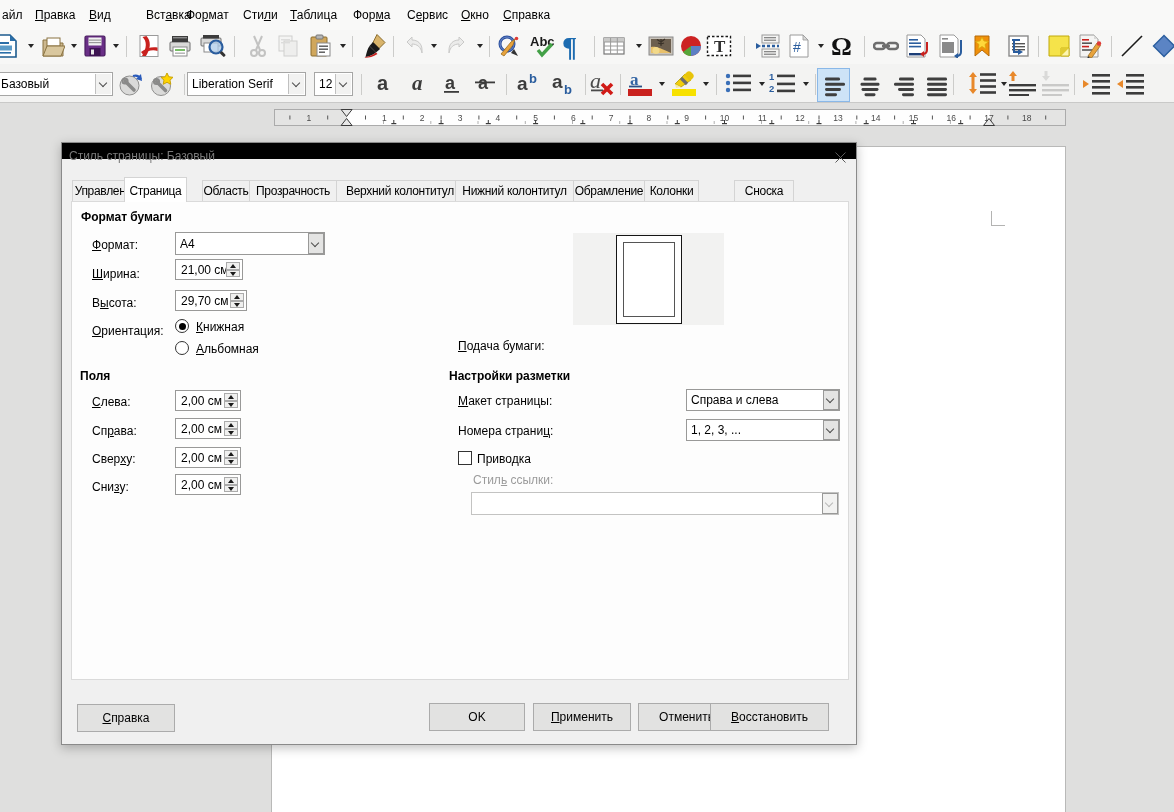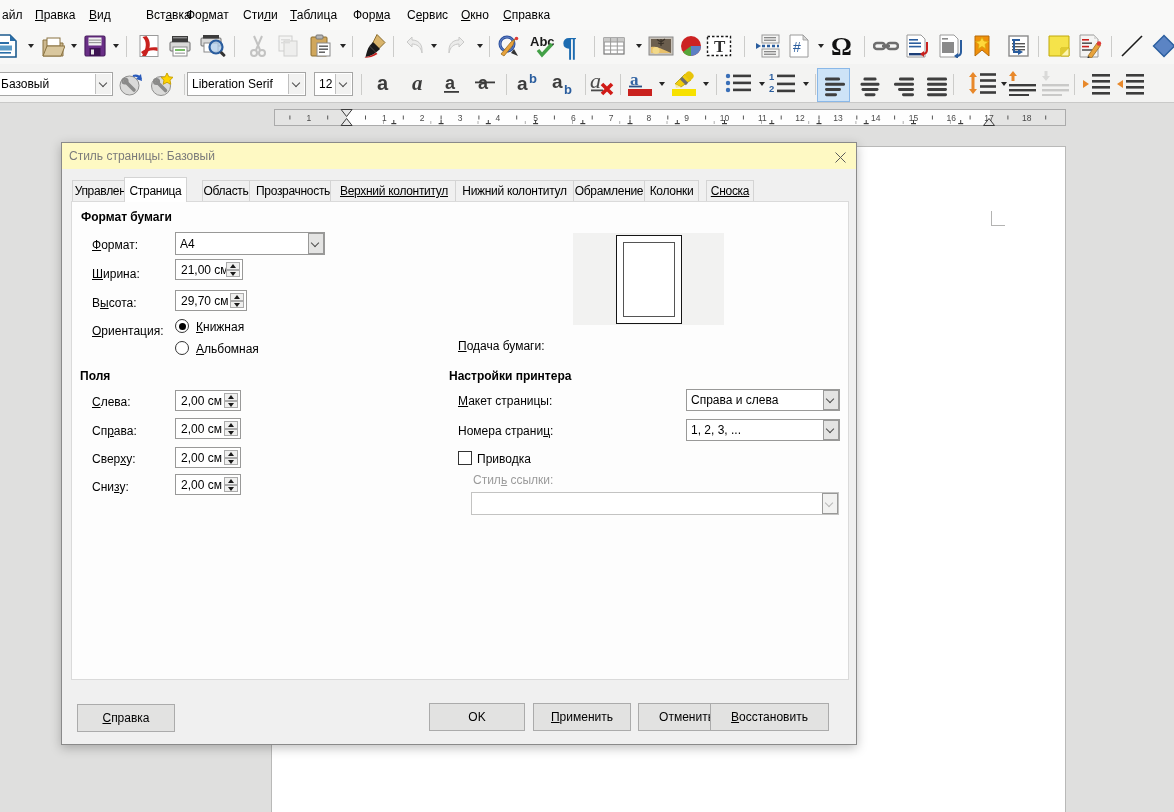--- a/index.html
+++ b/index.html
@@ -16,21 +16,21 @@
   .tcombo { position:absolute; top:72px; height:24px; background:#fff; border:1px solid #a6a6a5; }
   .tcombo .txt { position:absolute; left:4px; top:4px; font-size:12px; white-space:nowrap; }
   .cbtn { position:absolute; right:1px; top:1px; bottom:1px; width:16px; background:#f2f2f1; border-left:1px solid #c0c0c0; }
   .chev { position:absolute; left:50%; top:50%; width:8px; height:8px; margin:-6px 0 0 -4px; }
   .chev:before { content:""; position:absolute; left:0; top:2px; width:5px; height:5px; border-right:1.4px solid #4d4d4d; border-bottom:1.4px solid #4d4d4d; transform:rotate(45deg); transform-origin:center; }
   
   #page { left:271px; top:146px; width:795px; height:666px; background:#fff; border:1px solid #b9b9b8; border-bottom:none; }
   #ruler { left:274px; top:109px; width:792px; height:17px; }
   
   #dialog { left:61px; top:142px; width:796px; height:603px; background:#f0f0f0; border:1px solid #8a8a8a; box-shadow:0 3px 10px rgba(0,0,0,0.25); }
-  #dlgtitle { position:absolute; left:0; top:0; width:100%; height:26px; background:#fef9c3; }
+  #dlgtitle { position:absolute; left:0; top:0; width:100%; height:16px; background:#000000; }
   #dlgtitle span { position:absolute; left:7px; top:6px; color:#7b7b7b; font-size:12px; }
   .tab { position:absolute; top:37px; height:21px; background:#f0f0f0; border:1px solid #d4d4d4; border-bottom:none; text-align:center; font-size:12px; letter-spacing:-0.3px; line-height:21px; white-space:nowrap; overflow:hidden; }
   .tabsel { top:34px; height:25px; background:#fff; z-index:5; line-height:27px; }
   #pane { position:absolute; left:9px; top:58px; width:778px; height:479px; background:#fdfdfd; border:1px solid #dadada; }
   .lbl { position:absolute; font-size:12px; white-space:nowrap; color:#000; }
   .bold { font-weight:bold; }
   .gray { color:#9b9b9b; }
   
   .combo { position:absolute; background:#fff; border:1px solid #999998; }
   .combo .txt { position:absolute; left:4px; top:50%; margin-top:-7px; font-size:12px; white-space:nowrap; }
@@ -545,25 +545,25 @@
       <span>Стиль страницы: Базовый</span>
     </div>
   <svg style="position:absolute; right:10px; top:9px;" width="11" height="11" viewBox="0 0 11 11">
       <path d="M0.5,0.5 L10.5,10.5 M10.5,0.5 L0.5,10.5" stroke="#5b5b5b" stroke-width="1"></path>
     </svg>
 
   <div class="tab" style="left:10px; width:69px;">Управление</div>
   <div class="tab tabsel" style="left:62px; width:63px;">Страница</div>
   <div class="tab" style="left:140px; width:48px;">Область</div>
   <div class="tab" style="left:187px; width:88px;">Прозрачность</div>
-  <div class="tab" style="left:268px; width:128px;text-decoration:underline;">Верхний колонтитул</div>
+  <div class="tab" style="left:274px; width:128px;">Верхний колонтитул</div>
   <div class="tab" style="left:393px; width:119px;text-align:center;">Нижний колонтитул</div>
   <div class="tab" style="left:511px; width:72px;">Обрамление</div>
   <div class="tab" style="left:582px; width:55px;">Колонки</div>
-  <div class="tab" style="left:644px; width:48px;text-decoration:underline;">Сноска</div>
+  <div class="tab" style="left:672px; width:60px;">Сноска</div>
 
   <div id="pane"></div>
 
   <span class="lbl bold" style="left:19px; top:67px;">Формат бумаги</span>
   <span class="lbl" style="left:30px; top:95px;"><u>Ф</u>ормат:</span>
   <div class="combo" style="left:113px; top:89px; width:150px; height:23px;">
       <span class="txt">A4</span>
       <span class="cb">
         <span class="chev"></span>
       </span>
@@ -623,21 +623,21 @@
     </div>
   <span class="lbl" style="left:30px; top:337px;">Сни<u>з</u>у:</span>
   <div class="spin" style="left:113px; top:331px; width:66px;">
       <span class="txt">2,00 см</span>
       <span class="spinbtns">
         <span class="sb sbu"></span>
         <span class="sb sbd"></span>
       </span>
     </div>
 
-  <span class="lbl bold" style="left:387px; top:226px;">Настройки принтера</span>
+  <span class="lbl bold" style="left:387px; top:226px;">Настройки разметки</span>
   <span class="lbl" style="left:396px; top:251px;"><u>М</u>акет страницы:</span>
   <div class="combo" style="left:624px; top:246px; width:154px; height:22px;">
       <span class="txt">Справа и слева</span>
       <span class="cb">
         <span class="chev"></span>
       </span>
     </div>
   <span class="lbl" style="left:396px; top:281px;">Номера страни<u>ц</u>:</span>
   <div class="combo" style="left:624px; top:276px; width:154px; height:22px;">
       <span class="txt">1, 2, 3, ...</span>

